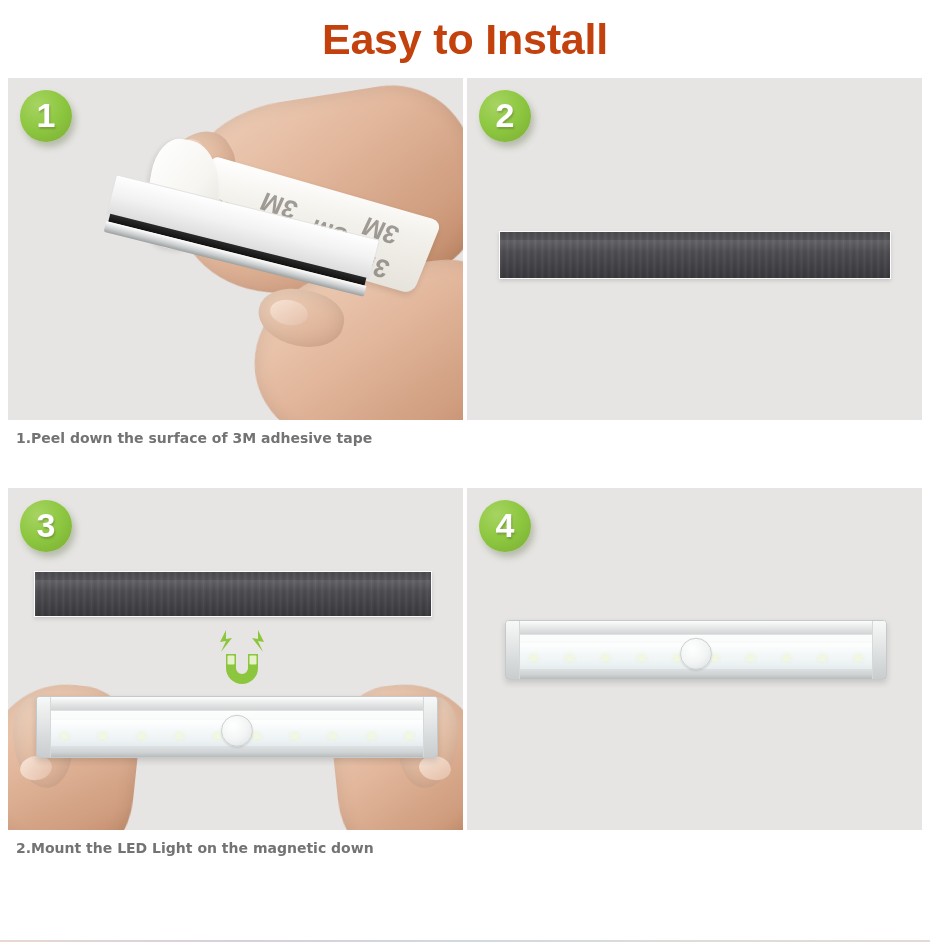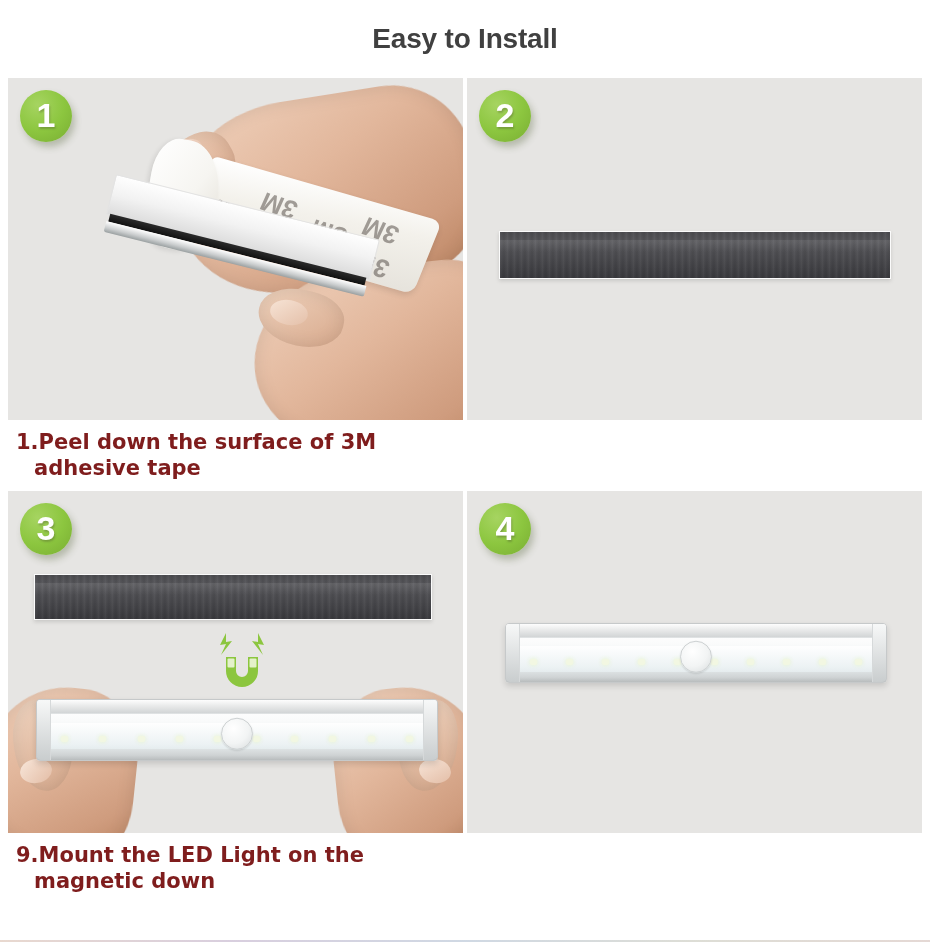--- a/index.html
+++ b/index.html
@@ -19,23 +19,23 @@
   .title-bar {
     width: 930px;
     height: 78px;
     display: flex;
     align-items: center;
     justify-content: center;
     background: #ffffff;
   }
   .title-text {
     font-family: "Liberation Sans", "DejaVu Sans", sans-serif;
-    font-size: 28px;
+    font-size: 43px;
     font-weight: bold;
-    color: #404040;
+    color: #c2410c;
     letter-spacing: -0.2px;
     line-height: 1;
   }
 
   
   .grid {
     width: 930px;
     padding: 0 8px 0 8px;
     box-sizing: border-box;
     display: grid;
@@ -78,23 +78,23 @@
     text-shadow: 1px 2px 2px rgba(90,110,50,0.45);
     padding-bottom: 2px;
   }
 
   
   .caption {
     padding: 10px 4px 4px 4px;
     min-height: 62px;
     box-sizing: border-box;
     font-family: "DejaVu Sans", "Liberation Sans", sans-serif;
-    font-size: 21px;
+    font-size: 14px;
     font-weight: bold;
-    color: #7f1d1d;
+    color: #737373;
     line-height: 1.22;
     text-indent: 0;
     padding-left: 8px;
   }
   .caption .hang { display: block; padding-left: 18px; text-indent: -18px; }
 
   
   .mag-strip {
     position: absolute;
     background:
@@ -460,21 +460,21 @@
             <i></i>
         </div>
         <div class="sensor"></div>
         <div class="cap left"></div>
         <div class="cap right"></div>
       </div>
     </div>
 
     <div class="caption">
       <span class="hang">
-        <span>9.Mount the LED Light on the magnetic</span>
+        <span>2.Mount the LED Light on the magnetic</span>
         <span>down</span>
       </span>
     </div>
   </div>
 
   <div class="step">
     <div class="stage">
       <div class="badge">
         <span>4</span>
       </div>

